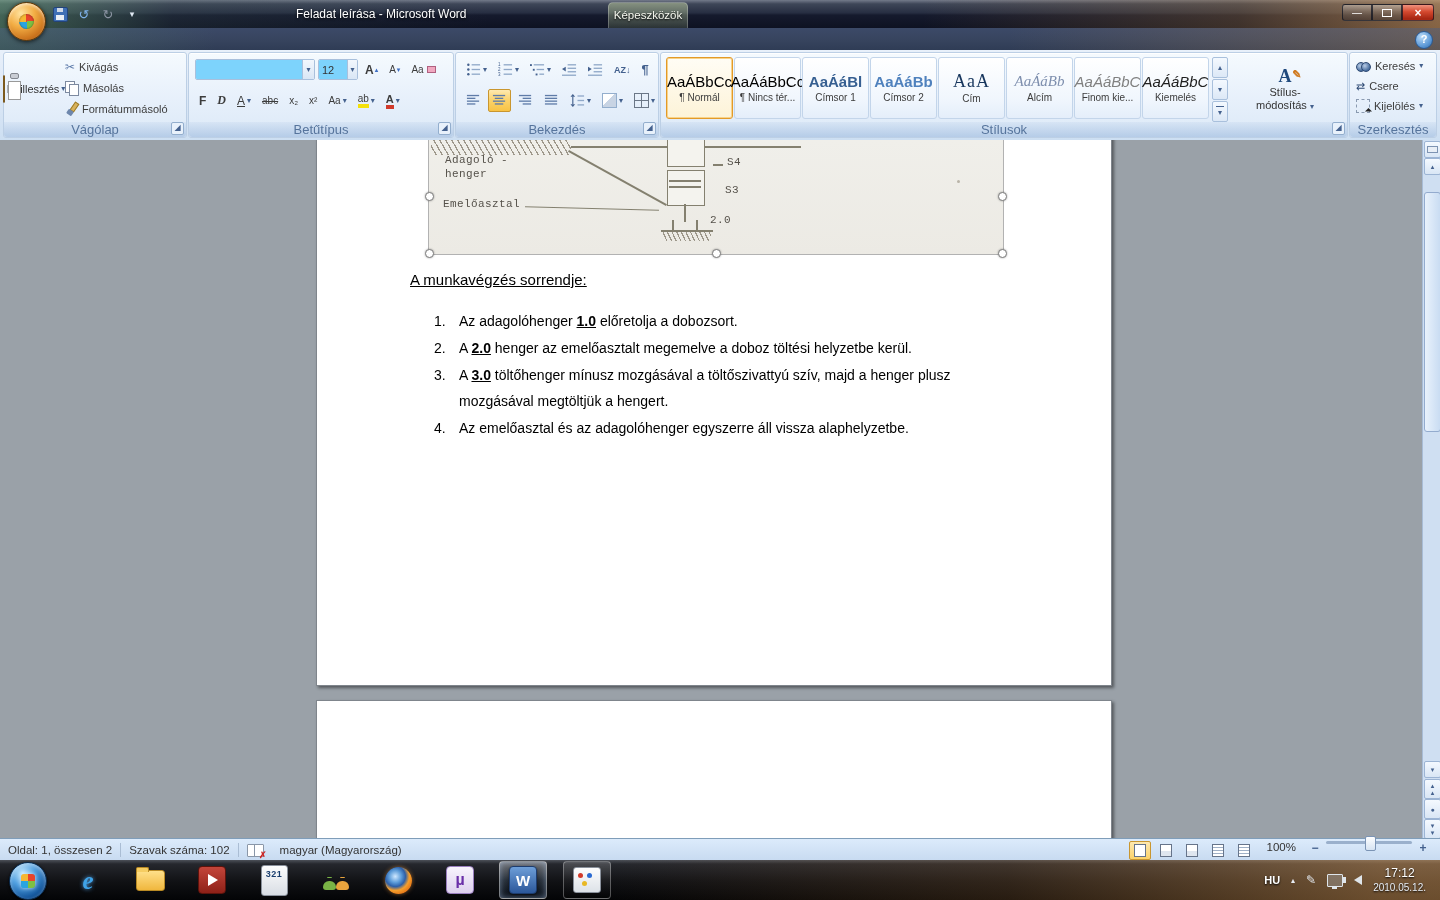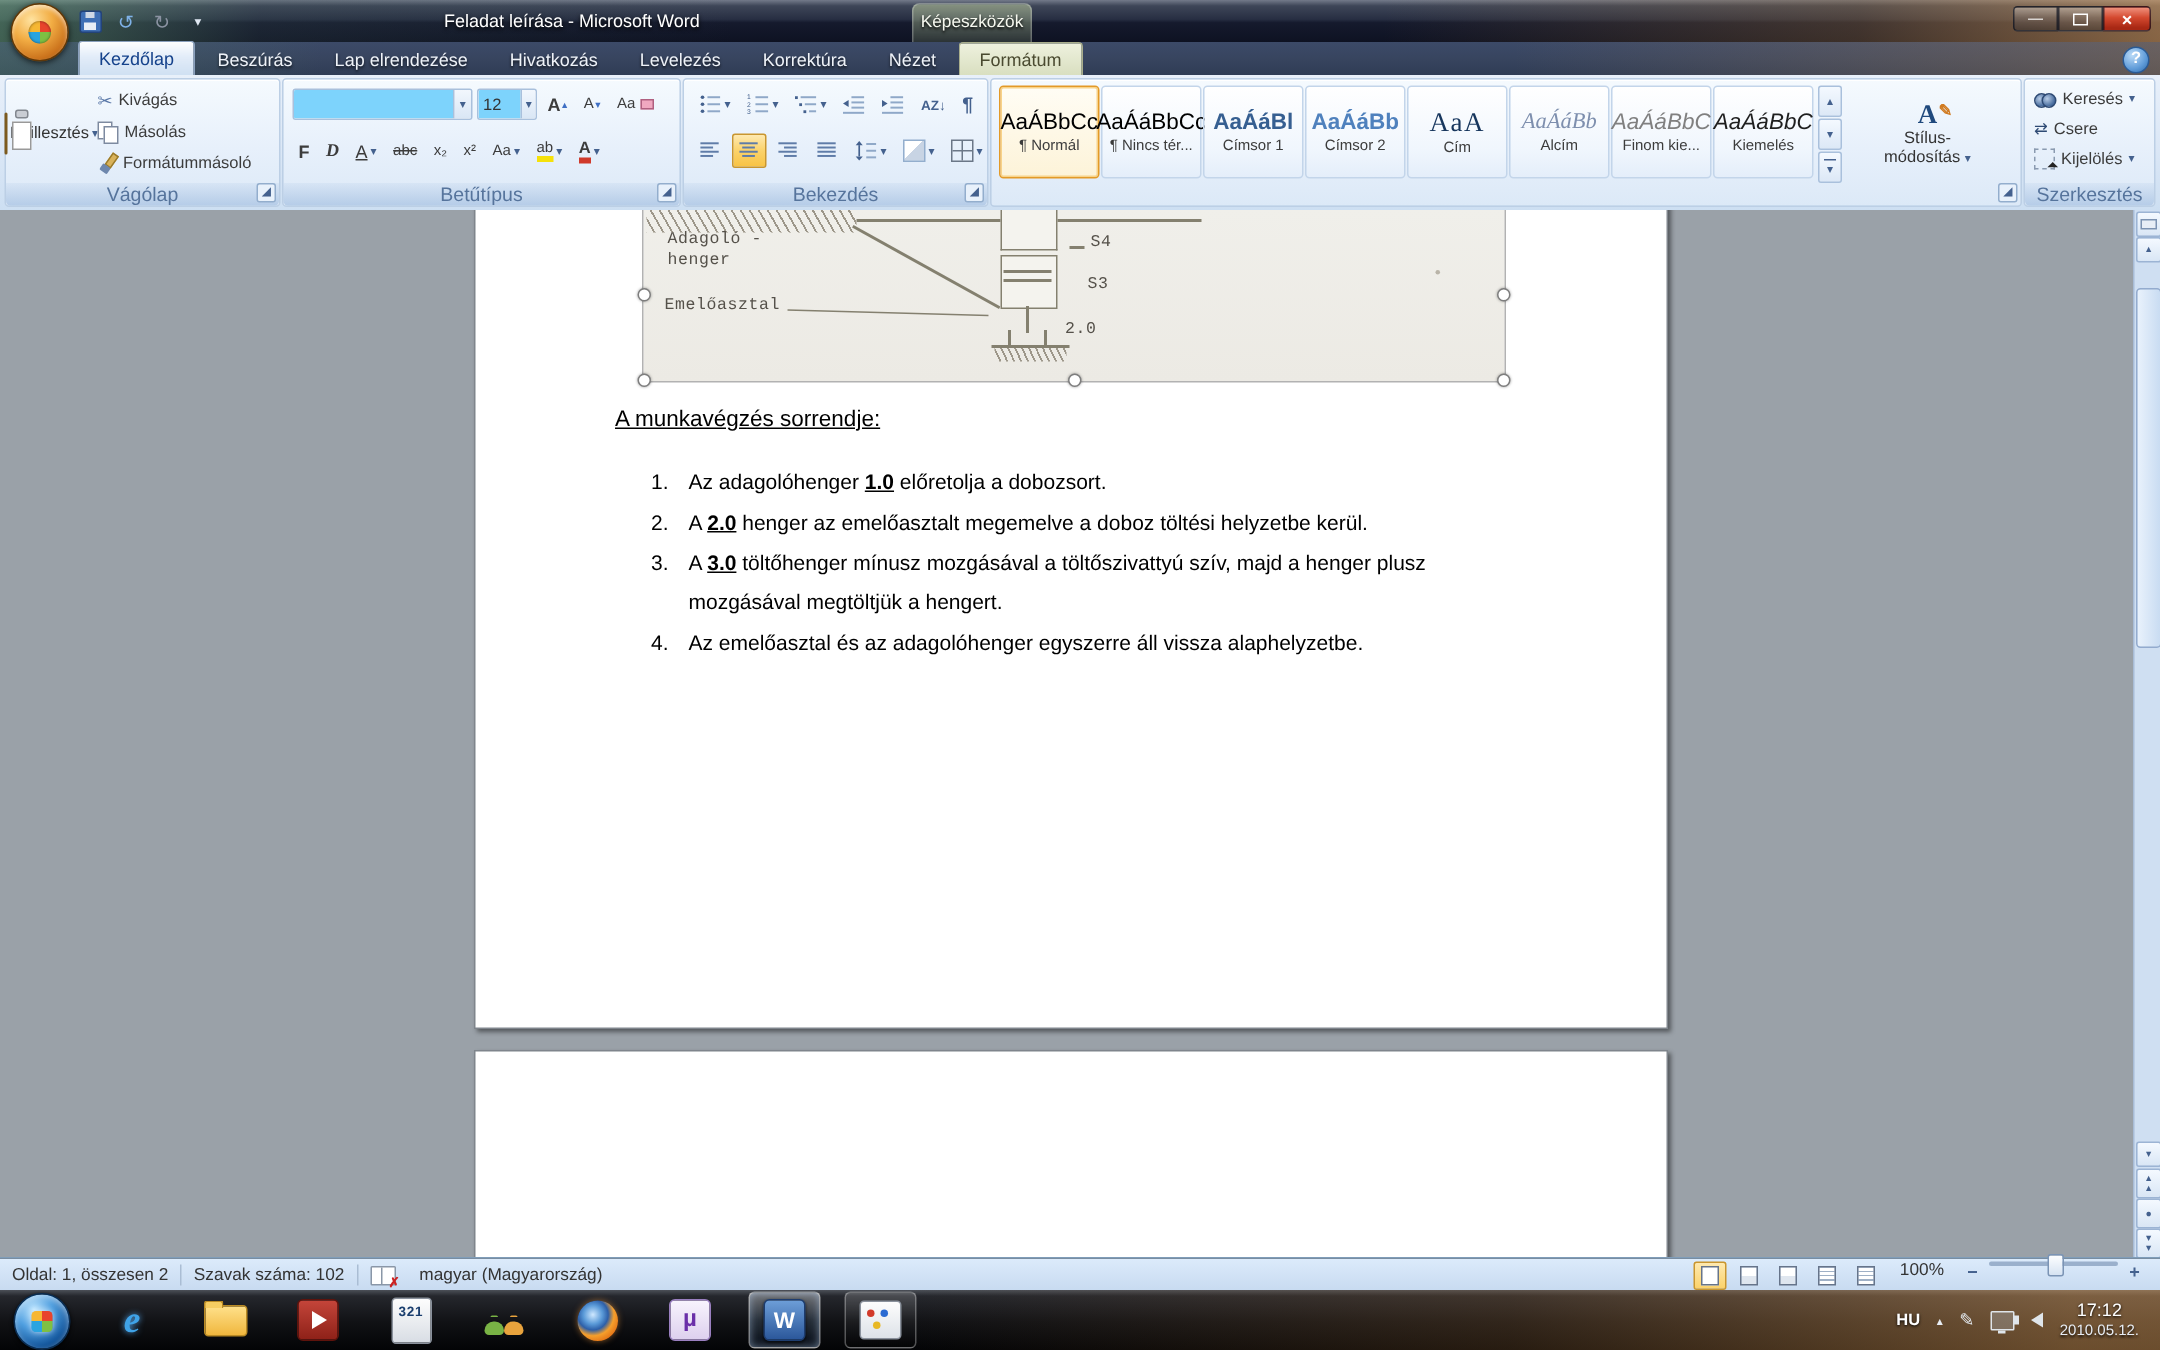--- a/index.html
+++ b/index.html
@@ -286,30 +286,20 @@
     <div class="winctl">
       <div class="wbtn first">—</div>
       <div class="wbtn">
           <span class="sq"></span>
         </div>
       <div class="wbtn close">×</div>
     </div>
   </div>
 
   <div class="tabrow">
-    <div class="tabs">
-      <span class="tab active">Kezdőlap</span>
-      <span class="tab">Beszúrás</span>
-      <span class="tab">Lap elrendezése</span>
-      <span class="tab">Hivatkozás</span>
-      <span class="tab">Levelezés</span>
-      <span class="tab">Korrektúra</span>
-      <span class="tab">Nézet</span>
-      <span class="tab contextual">Formátum</span>
-    </div>
     <div class="helpbtn">?</div>
   </div>
 
   <div class="ribbon">
 
     <div class="grp" style="left:3px;width:182px">
       <div class="bigbtn">
         <span class="i-clip"></span>
         <span>Beillesztés</span>
         <span class="tcaret">▾</span>
@@ -548,20 +538,21 @@
         <div class="gabtn">
             <span class="bar"></span>
             <span>▾</span>
           </div>
       </div>
       <div class="modbtn" style="left:572px">
         <span class="i-styles">A<span class="pen">✎</span></span>
         <span>Stílus-</span>
         <span><span>módosítás</span> <span class="tcaret">▾</span></span>
       </div>
+      <div class="grp-label">Stílusok</div>
       <div class="launcher">◢</div>
     </div>
 
     <div class="grp" style="left:1349px;width:86px">
       <div style="position:absolute;left:4px;top:4px;display:flex;flex-direction:column;gap:2px">
         <div class="ebtn">
           <span class="i-binoc"></span>
           <span>Keresés</span>
           <span class="tcaret">▾</span>
         </div>

